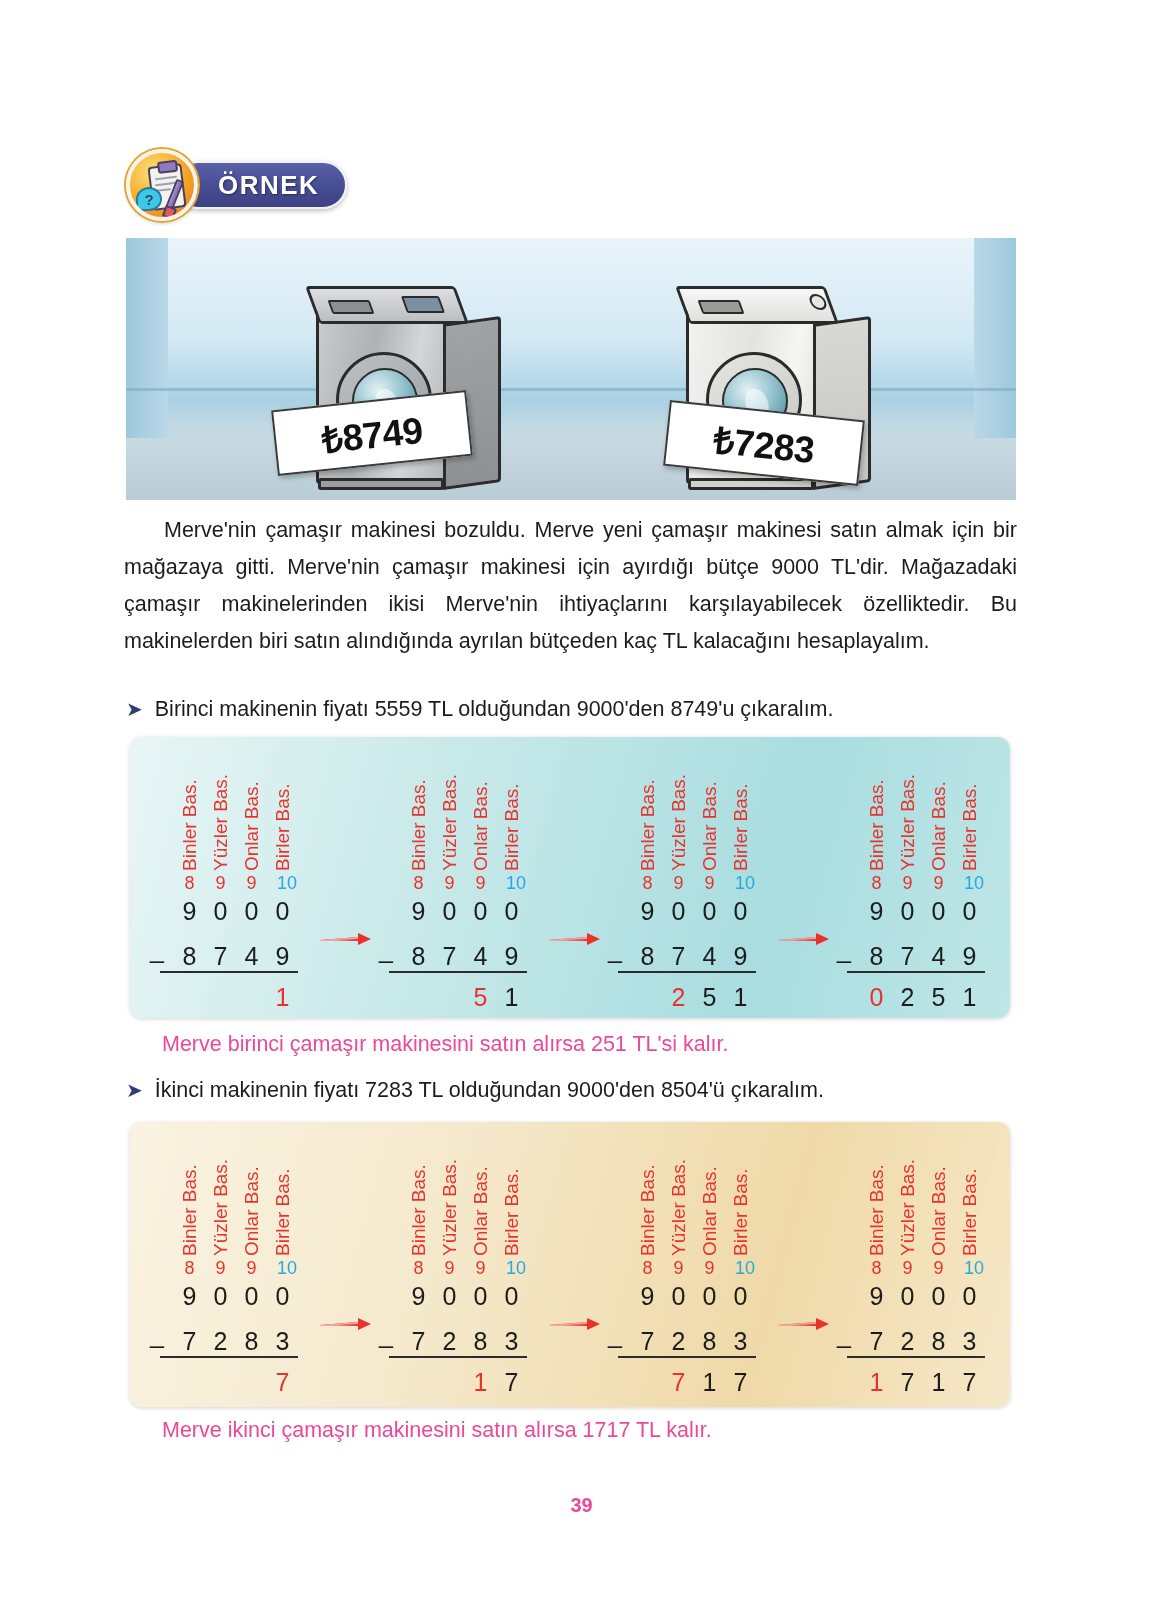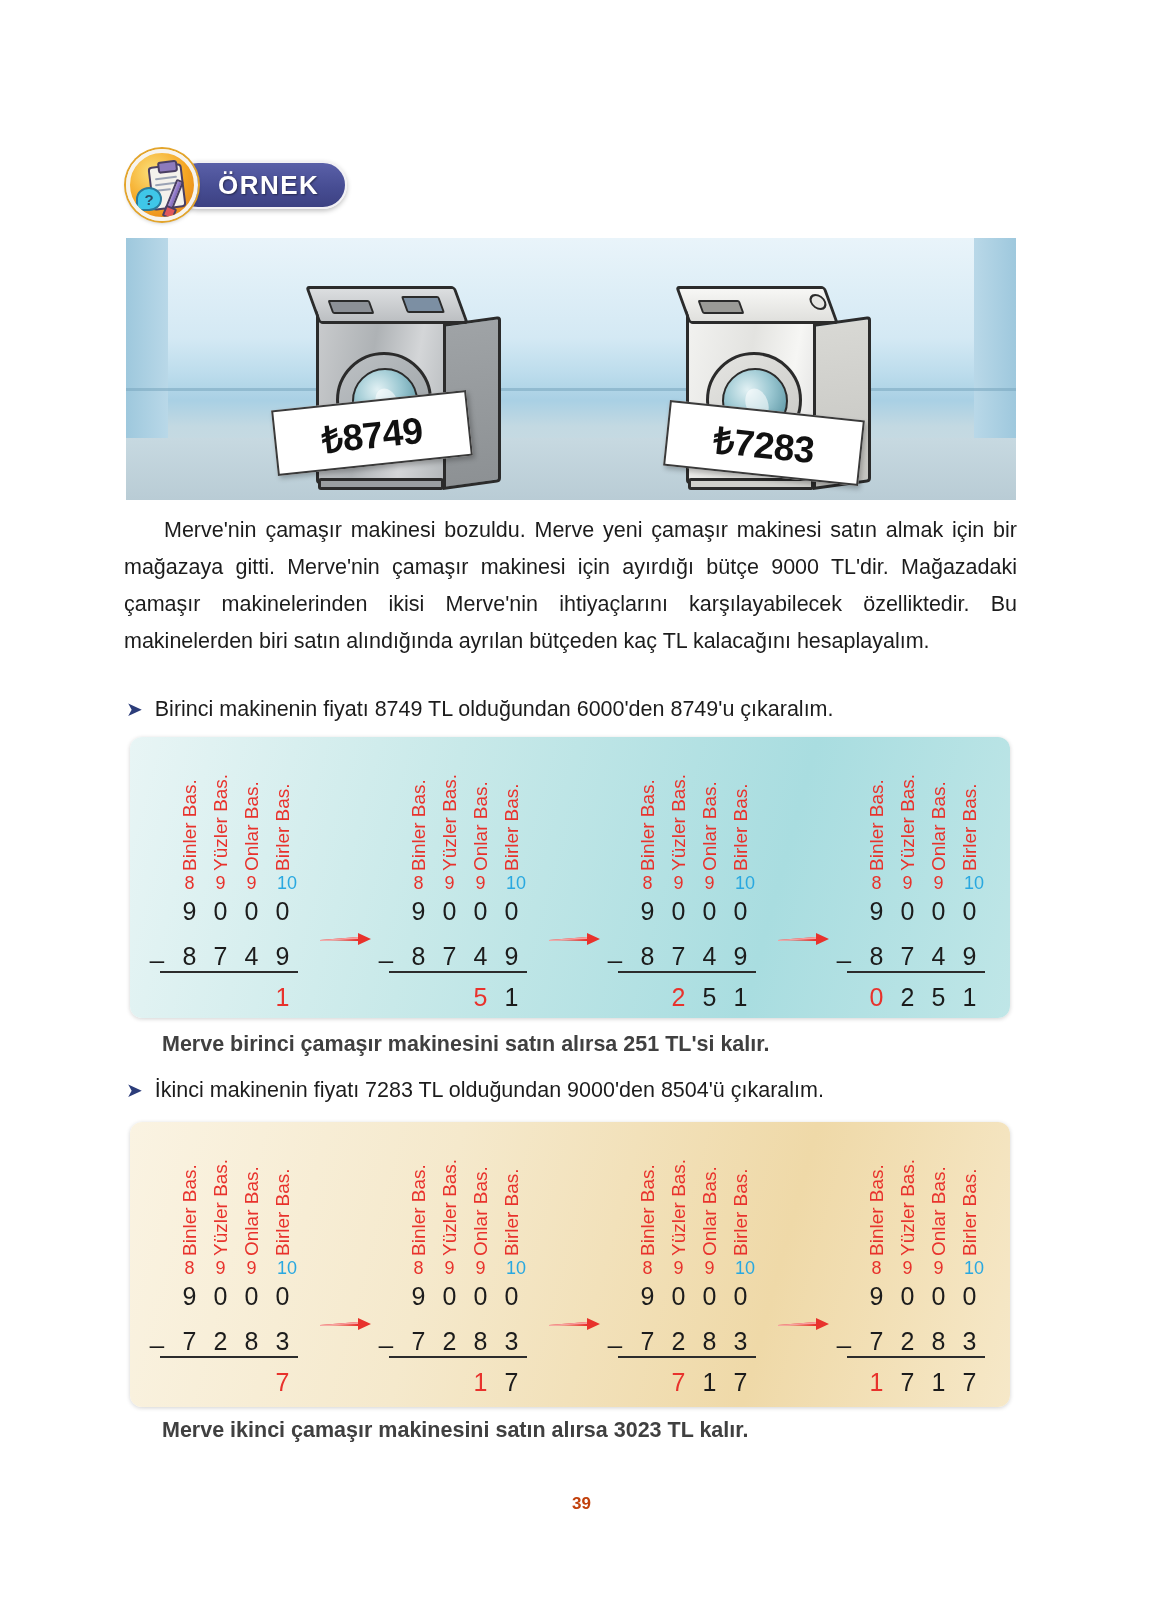--- a/index.html
+++ b/index.html
@@ -379,36 +379,35 @@
     line-height: 36px;
     color: #1c1c1c;
     margin-top: 6px;
   }
   .result .new { color: #e8322c; }
 
   
   .closing {
     position: absolute;
     font-size: 21.5px;
-    color: #404040;
-    font-weight: bold;
+    color: #ec4899;
   }
   .cl1 { left: 162px; top: 1032px; }
   .cl2 { left: 162px; top: 1418px; }
 
   
   .page-num {
     position: absolute;
     left: 0;
     top: 1494px;
     width: 1163px;
     text-align: center;
-    font-size: 17px;
+    font-size: 20px;
     font-weight: bold;
-    color: #c2410c;
+    color: #ec4899;
   }
 </style>
 </head>
 <body>
 
 <div class="page">
 
   <div class="ornek-wrap">
     <div class="ornek-icon">
       <div class="clip"></div>
@@ -462,21 +461,21 @@
     </div>
     <div class="tag tag2">
       <span class="tag-label">₺7283</span>
     </div>
   </div>
 
   <div class="para">Merve'nin çamaşır makinesi bozuldu. Merve yeni çamaşır makinesi satın almak için bir mağazaya gitti. Merve'nin çamaşır makinesi için ayırdığı bütçe 9000 TL'dir. Mağazadaki çamaşır makinelerinden ikisi Merve'nin ihtiyaçlarını karşılayabilecek özelliktedir. Bu makinelerden biri satın alındığında ayrılan bütçeden kaç TL kalacağını hesaplayalım.</div>
 
   <div class="bullet-line bl1">
     <span class="arrow-glyph">➤</span>
-    <span>Birinci makinenin fiyatı 8749 TL olduğundan 6000'den 8749'u çıkaralım.</span>
+    <span>Birinci makinenin fiyatı 5559 TL olduğundan 9000'den 8749'u çıkaralım.</span>
   </div>
 
   <div class="calc-panel panel-blue">
 
     <div class="step">
       <div class="cols">
         <div class="hdr">Binler Bas.</div>
         <div class="hdr">Yüzler Bas.</div>
         <div class="hdr">Onlar Bas.</div>
         <div class="hdr">Birler Bas.</div>
@@ -802,17 +801,17 @@
       <div class="row-digits result">
         <div class="new">1</div>
         <div>7</div>
         <div>1</div>
         <div>7</div>
       </div>
     </div>
 
   </div>
 
-  <div class="closing cl2">Merve ikinci çamaşır makinesini satın alırsa 3023 TL kalır.</div>
+  <div class="closing cl2">Merve ikinci çamaşır makinesini satın alırsa 1717 TL kalır.</div>
 
   <div class="page-num">39</div>
 
 </div>
 
 </body></html>

